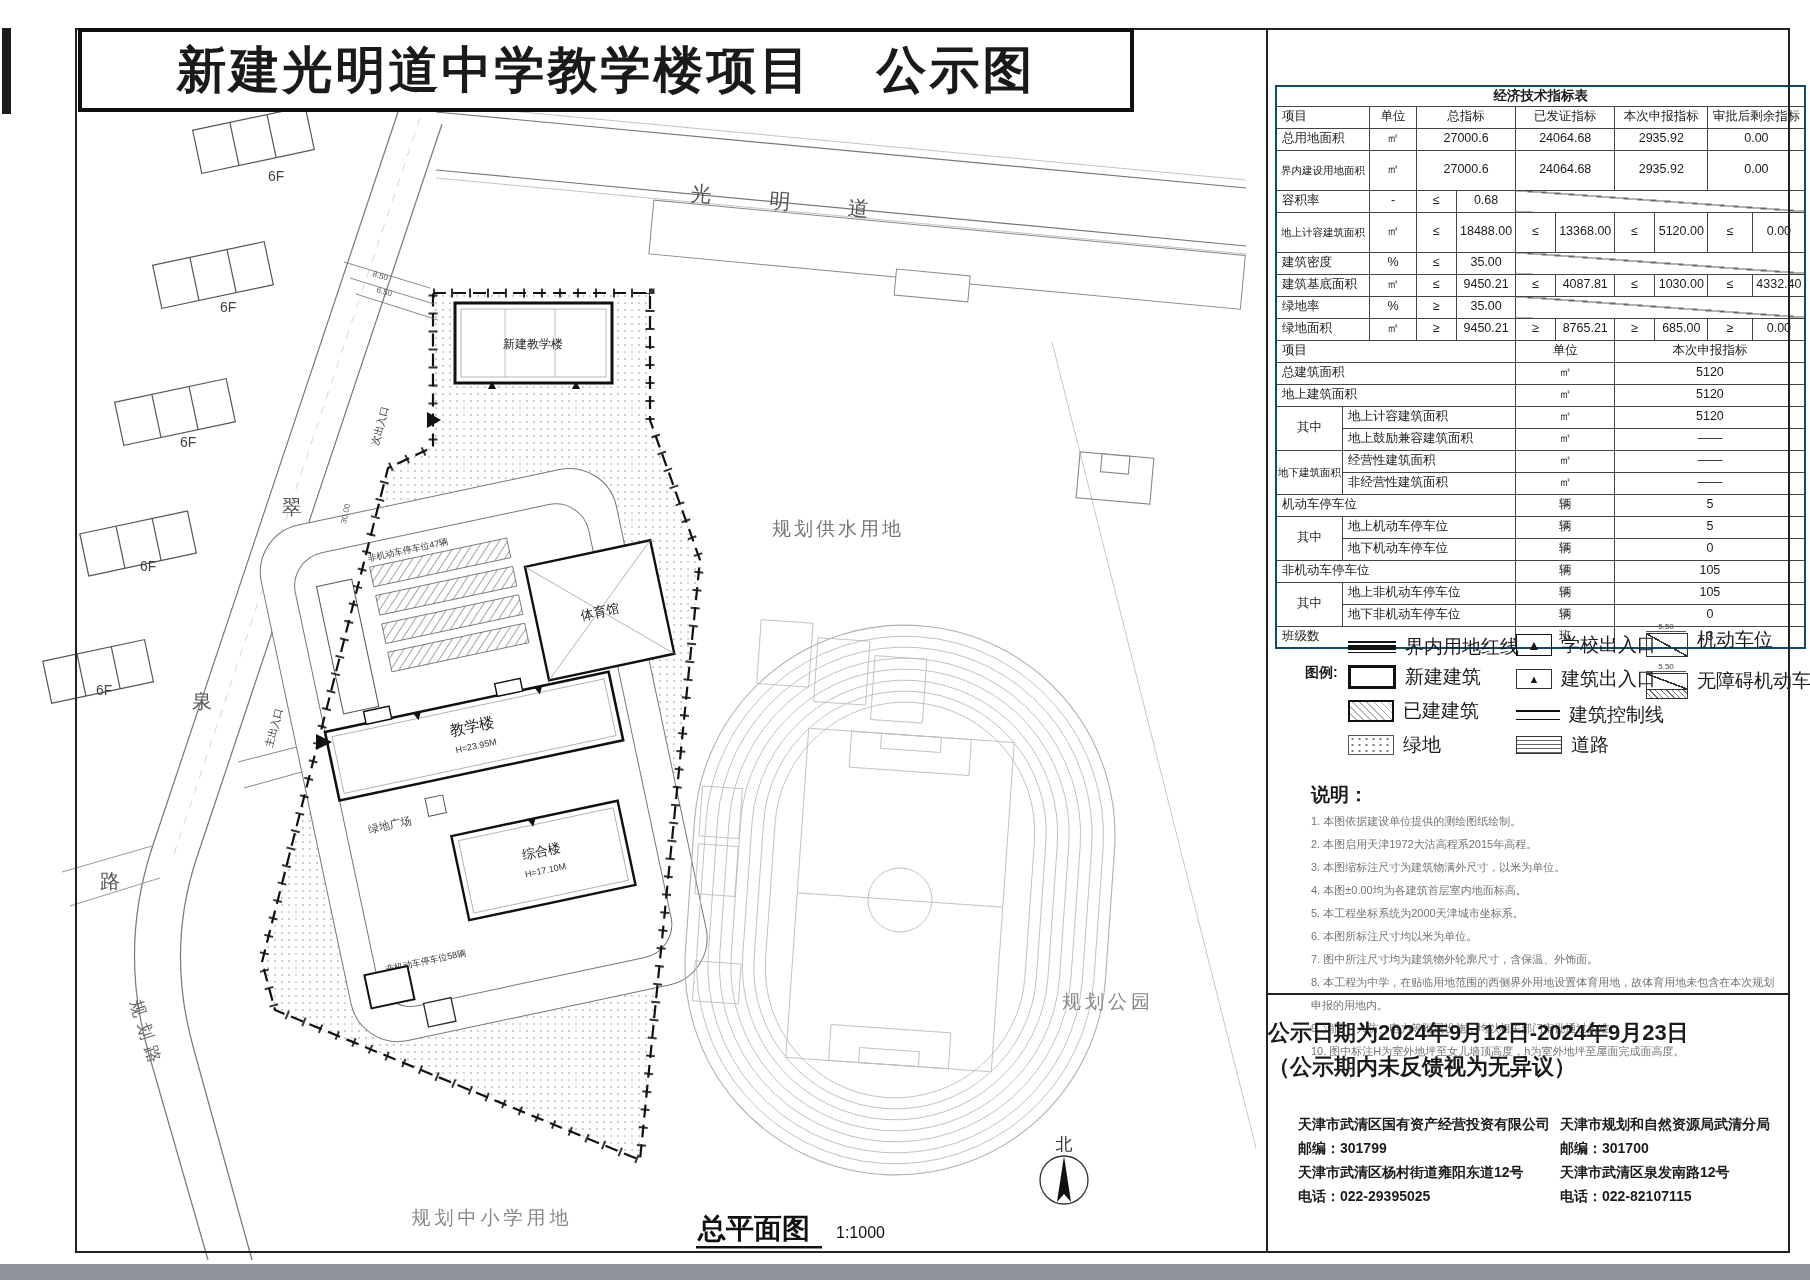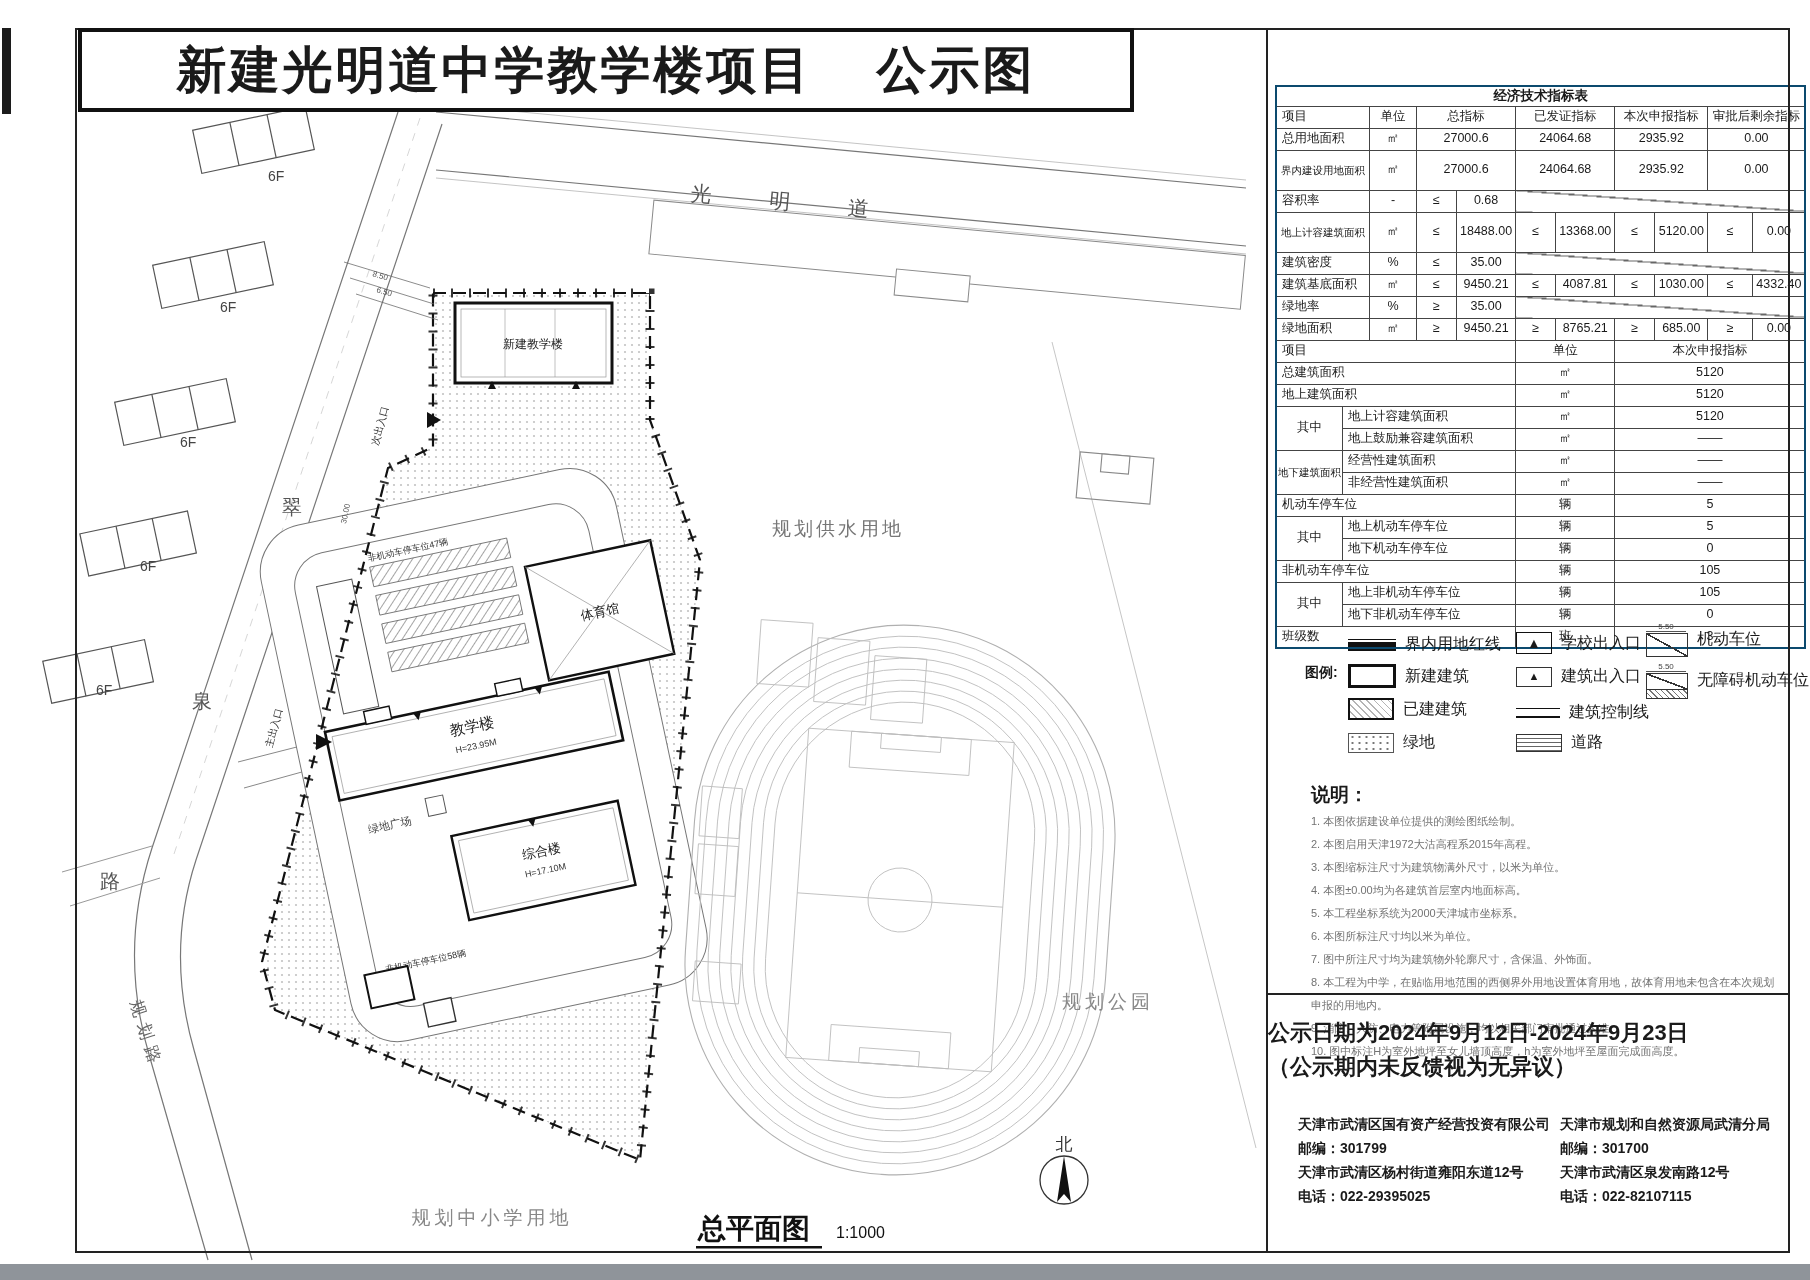--- a/index.html
+++ b/index.html
@@ -21,21 +21,21 @@
                  overflow:hidden;white-space:nowrap;line-height:1.05;}
   #econ-table tr{height:22px;}
   #econ-table td.l{text-align:left;padding-left:5px;}
   #econ-table td.c{text-align:center;}
   #econ-table td.sm{font-size:10.5px;padding:14px 1px;text-align:center;}
   #econ-table td.ttl{text-align:center;font-weight:bold;font-size:13.5px;}
   #econ-table td.sl{background:linear-gradient(to top right,transparent calc(50% - .7px),
                     #666 calc(50% - .7px) calc(50% + .7px),transparent calc(50% + .7px));}
   
   .lg-entry{position:absolute;display:flex;align-items:center;gap:9px;z-index:6;}
-  .lg-label{font-size:16px;color:#1a1a1a;white-space:nowrap;}
+  .lg-label{font-size:19px;color:#1a1a1a;white-space:nowrap;}
   .lg-title{position:absolute;z-index:6;font-size:14px;font-weight:bold;}
   .swcol{display:flex;flex-direction:column;}
   .pdim{font-size:8px;color:#444;text-align:center;width:40px;border-bottom:1px solid #555;
         line-height:9px;margin-bottom:1px;}
   .sw-redline{width:48px;height:12px;background:linear-gradient(to bottom,#111 0 1.5px,transparent 1.5px 3.5px,#111 3.5px 8.5px,transparent 8.5px 10.5px,#111 10.5px 12px);}
   .sw-new{width:42px;height:18px;border:3px solid #111;background:#fff;}
   .sw-exist{width:42px;height:18px;border:2px solid #111;background:repeating-linear-gradient(45deg,#fff 0 4px,#b5b5b5 4px 5px);}
   .sw-green{width:44px;height:18px;border:1px solid #555;background-image:radial-gradient(#777 1px,transparent 1.3px);background-size:7px 6px;background-color:#fff;}
   .sw-school-entry{width:34px;height:20px;border:1.5px solid #111;display:flex;align-items:center;justify-content:center;font-size:14px;line-height:1;}
   .sw-bldg-entry{width:34px;height:18px;border:1px solid #333;display:flex;align-items:center;justify-content:center;font-size:11px;line-height:1;}

